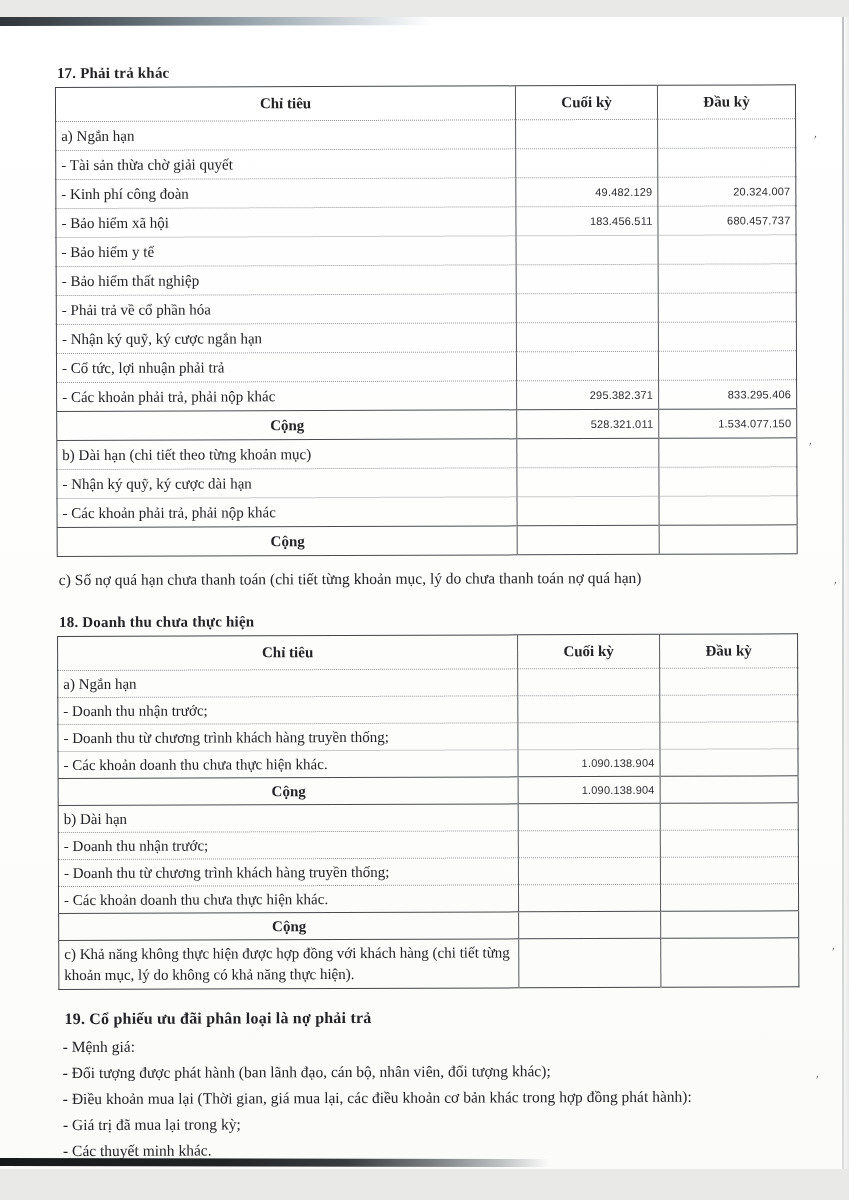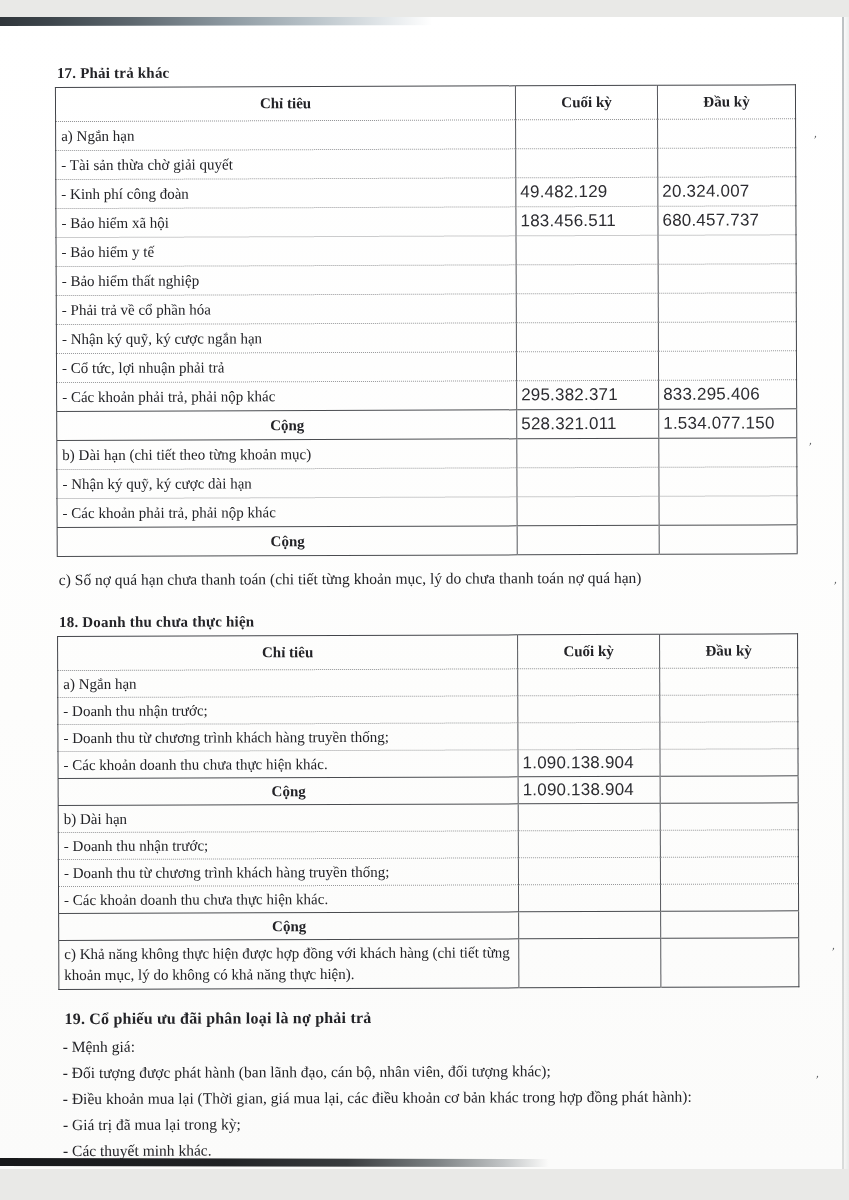--- a/index.html
+++ b/index.html
@@ -43,22 +43,22 @@
   }
   th:first-child{border-left:none;}
   td{
     border-left:1.3px solid #55575c;border-top:1px dotted #97989a;
     font-size:15px;vertical-align:middle;padding:1px 4px;
   }
   td:first-child{border-left:none;}
   tbody tr:first-child td{border-top:1px dotted #97989a;}
   td.lbl{text-align:left;padding-left:5px;}
   td.num{
-    text-align:left;font-family:"Liberation Sans",sans-serif;
-    font-size:17px;color:#2c2c31;padding-right:15px;letter-spacing:.2px;
+    text-align:right;font-family:"Liberation Sans",sans-serif;
+    font-size:11px;color:#2c2c31;padding-right:5px;letter-spacing:.2px;
   }
   tr.total td{border-top:1.3px solid #4a4c50;border-bottom:1.3px solid #4a4c50;}
   tr.total td.lbl{text-align:center;font-weight:bold;}
   tr.total td.num{font-weight:normal;}
   .t17 td{height:26px;}
   .t18 td{height:24px;}
   .t18 tr:last-child td.lbl{line-height:21px;padding-top:3px;padding-bottom:3px;}
   .footnote{font-size:15.5px;margin:14px 0 0 2px;}
   .sec{margin:0;}
   .sec.m18{margin-top:25px;}

